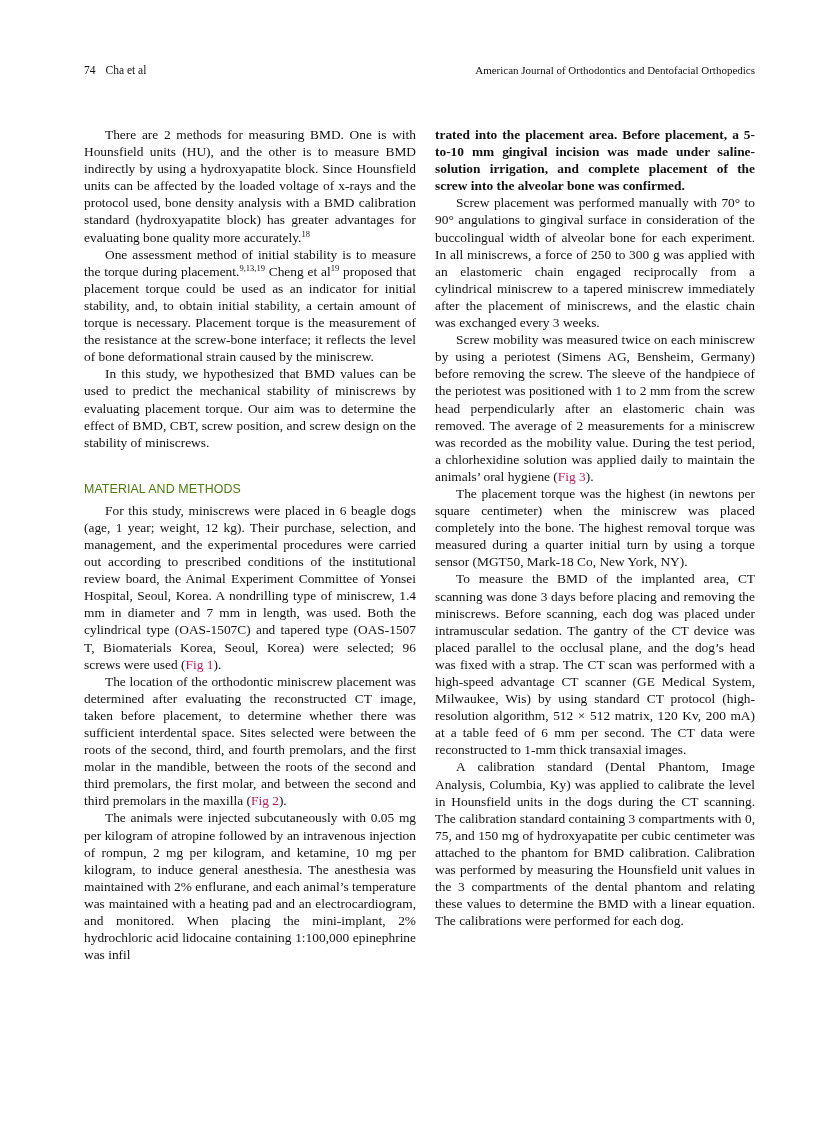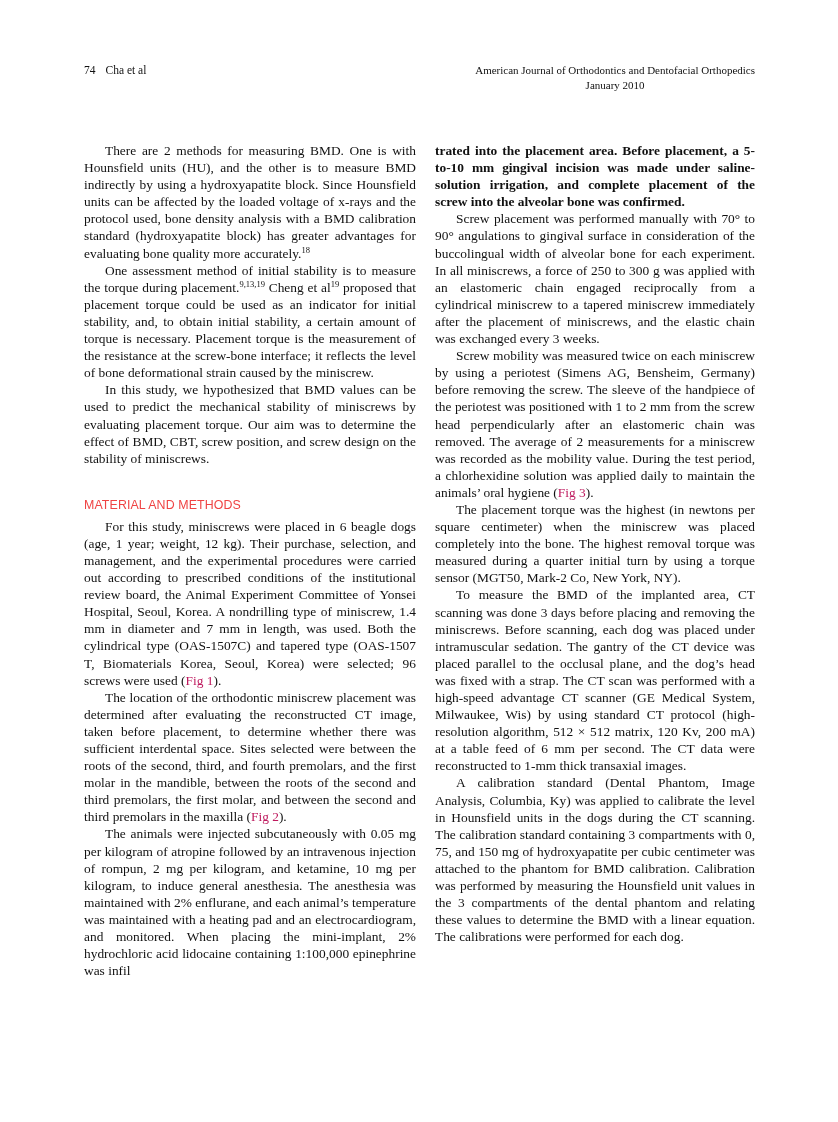--- a/index.html
+++ b/index.html
@@ -6,62 +6,61 @@
   body { width: 838px; height: 1122px; position: relative; overflow: hidden; }
   .page { position: absolute; left: 0; top: 0; width: 838px; height: 1122px; }
   .running-head {
     position: absolute; top: 63px; left: 84px; width: 671px;
     font-family: "Liberation Serif", serif; font-size: 11.5px; color: #111; line-height: 15px;
   }
   .rh-left { position: absolute; left: 0; top: 0; }
   .rh-left .pg { margin-right: 10px; }
   .rh-right { position: absolute; right: 0; top: 0; text-align: center; font-size: 11px; }
   .col {
-    position: absolute; top: 142px;
+    position: absolute; top: 126px;
     font-family: "Liberation Serif", serif; font-size: 13.4px; line-height: 17.1px; color: #111;
     text-align: justify; hyphens: manual;
   }
   .col-left { left: 84px; width: 332px; }
   .col-right { left: 435px; width: 320px; }
   .col p { margin: 0; text-indent: 21px; }
   .col p.noindent { text-indent: 0; font-weight: bold; }
   .col h2 {
     font-family: "Liberation Sans", sans-serif; font-weight: normal; font-size: 12.4px;
-    letter-spacing: 0.1px; margin: 30px 0 5px 0; line-height: 16px; color: #ef4444;
+    letter-spacing: 0.1px; margin: 30px 0 5px 0; line-height: 16px; color: #4d7c0f;
   }
   sup { font-size: 8.5px; line-height: 0; vertical-align: 5px; }
   .link { color: #be185d; cursor: pointer; }
 </style>
 </head>
 <body>
 
 <div class="page">
 
   <div class="running-head">
     <div class="rh-left">
       <span class="pg">74</span><span>Cha et al</span>
     </div>
     <div class="rh-right">
       <div>American Journal of Orthodontics and Dentofacial Orthopedics</div>
-      <div>January 2010</div>
     </div>
   </div>
 
   <div class="col col-left">
     <p><span>There are 2 methods for measuring BMD. One is with Hounsfield units (HU), and the other is to measure BMD indirectly by using a hydroxyapatite block. Since Hounsfield units can be affected by the loaded voltage of x-rays and the protocol used, bone density analysis with a BMD calibration standard (hydroxyapatite block) has greater advantages for evaluating bone qual­ity more accurately.</span><sup>18</sup></p>
     <p><span>One assessment method of initial stability is to measure the torque during placement.</span><sup>9,13,19</sup><span> Cheng et al</span><sup>19</sup><span> proposed that placement torque could be used as an indicator for initial stability, and, to obtain initial sta­bility, a certain amount of torque is necessary. Place­ment torque is the measurement of the resistance at the screw-bone interface; it reflects the level of bone deformational strain caused by the miniscrew.</span></p>
     <p>In this study, we hypothesized that BMD values can be used to predict the mechanical stability of minis­crews by evaluating placement torque. Our aim was to determine the effect of BMD, CBT, screw position, and screw design on the stability of miniscrews.</p>
     <h2>MATERIAL AND METHODS</h2>
     <p><span>For this study, miniscrews were placed in 6 beagle dogs (age, 1 year; weight, 12 kg). Their purchase, selection, and management, and the experimental pro­cedures were carried out according to prescribed condi­tions of the institutional review board, the Animal Experiment Committee of Yonsei Hospital, Seoul, Ko­rea. A nondrilling type of miniscrew, 1.4 mm in diam­eter and 7 mm in length, was used. Both the cylindrical type (OAS-1507C) and tapered type (OAS-1507 T, Biomaterials Korea, Seoul, Korea) were selected; 96 screws were used (</span><span class="link">Fig 1</span><span>).</span></p>
     <p><span>The location of the orthodontic miniscrew place­ment was determined after evaluating the reconstructed CT image, taken before placement, to determine whether there was sufficient interdental space. Sites se­lected were between the roots of the second, third, and fourth premolars, and the first molar in the mandible, between the roots of the second and third premolars, the first molar, and between the second and third premo­lars in the maxilla (</span><span class="link">Fig 2</span><span>).</span></p>
     <p>The animals were injected subcutaneously with 0.05 mg per kilogram of atropine followed by an intravenous injection of rompun, 2 mg per kilogram, and ketamine, 10 mg per kilogram, to induce general anesthesia. The anesthesia was maintained with 2% enflurane, and each animal’s temperature was maintained with a heat­ing pad and an electrocardiogram, and monitored. When placing the mini-implant, 2% hydrochloric acid lidocaine containing 1:100,000 epinephrine was infil­</p>
   </div>
 
   <div class="col col-right">
     <p class="noindent">trated into the placement area. Before placement, a 5-to-10 mm gingival incision was made under saline-solution irrigation, and complete placement of the screw into the alveolar bone was confirmed.</p>
     <p>Screw placement was performed manually with 70° to 90° angulations to gingival surface in consideration of the buccolingual width of alveolar bone for each experiment. In all miniscrews, a force of 250 to 300 g was applied with an elastomeric chain engaged recipro­cally from a cylindrical miniscrew to a tapered mini­screw immediately after the placement of miniscrews, and the elastic chain was exchanged every 3 weeks.</p>
     <p><span>Screw mobility was measured twice on each mini­screw by using a periotest (Simens AG, Bensheim, Ger­many) before removing the screw. The sleeve of the handpiece of the periotest was positioned with 1 to 2 mm from the screw head perpendicularly after an elas­tomeric chain was removed. The average of 2 measure­ments for a miniscrew was recorded as the mobility value. During the test period, a chlorhexidine solution was applied daily to maintain the animals’ oral hygiene (</span><span class="link">Fig 3</span><span>).</span></p>
-    <p>The placement torque was the highest (in newtons per square centimeter) when the miniscrew was placed completely into the bone. The highest removal torque was measured during a quarter initial turn by using a tor­que sensor (MGT50, Mark-2 Co, New York, NY).</p>
+    <p>The placement torque was the highest (in newtons per square centimeter) when the miniscrew was placed completely into the bone. The highest removal torque was measured during a quarter initial turn by using a tor­que sensor (MGT50, Mark-18 Co, New York, NY).</p>
     <p>To measure the BMD of the implanted area, CT scanning was done 3 days before placing and removing the miniscrews. Before scanning, each dog was placed under intramuscular sedation. The gantry of the CT device was placed parallel to the occlusal plane, and the dog’s head was fixed with a strap. The CT scan was performed with a high-speed advantage CT scanner (GE Medical System, Milwaukee, Wis) by using standard CT protocol (high-resolution algorithm, 512 × 512 matrix, 120 Kv, 200 mA) at a table feed of 6 mm per second. The CT data were reconstructed to 1-mm thick transaxial images.</p>
     <p>A calibration standard (Dental Phantom, Image Analysis, Columbia, Ky) was applied to calibrate the level in Hounsfield units in the dogs during the CT scan­ning. The calibration standard containing 3 compart­ments with 0, 75, and 150 mg of hydroxyapatite per cubic centimeter was attached to the phantom for BMD calibration. Calibration was performed by mea­suring the Hounsfield unit values in the 3 compartments of the dental phantom and relating these values to deter­mine the BMD with a linear equation. The calibrations were performed for each dog.</p>
   </div>
 
 </div>
 
 </body></html>

